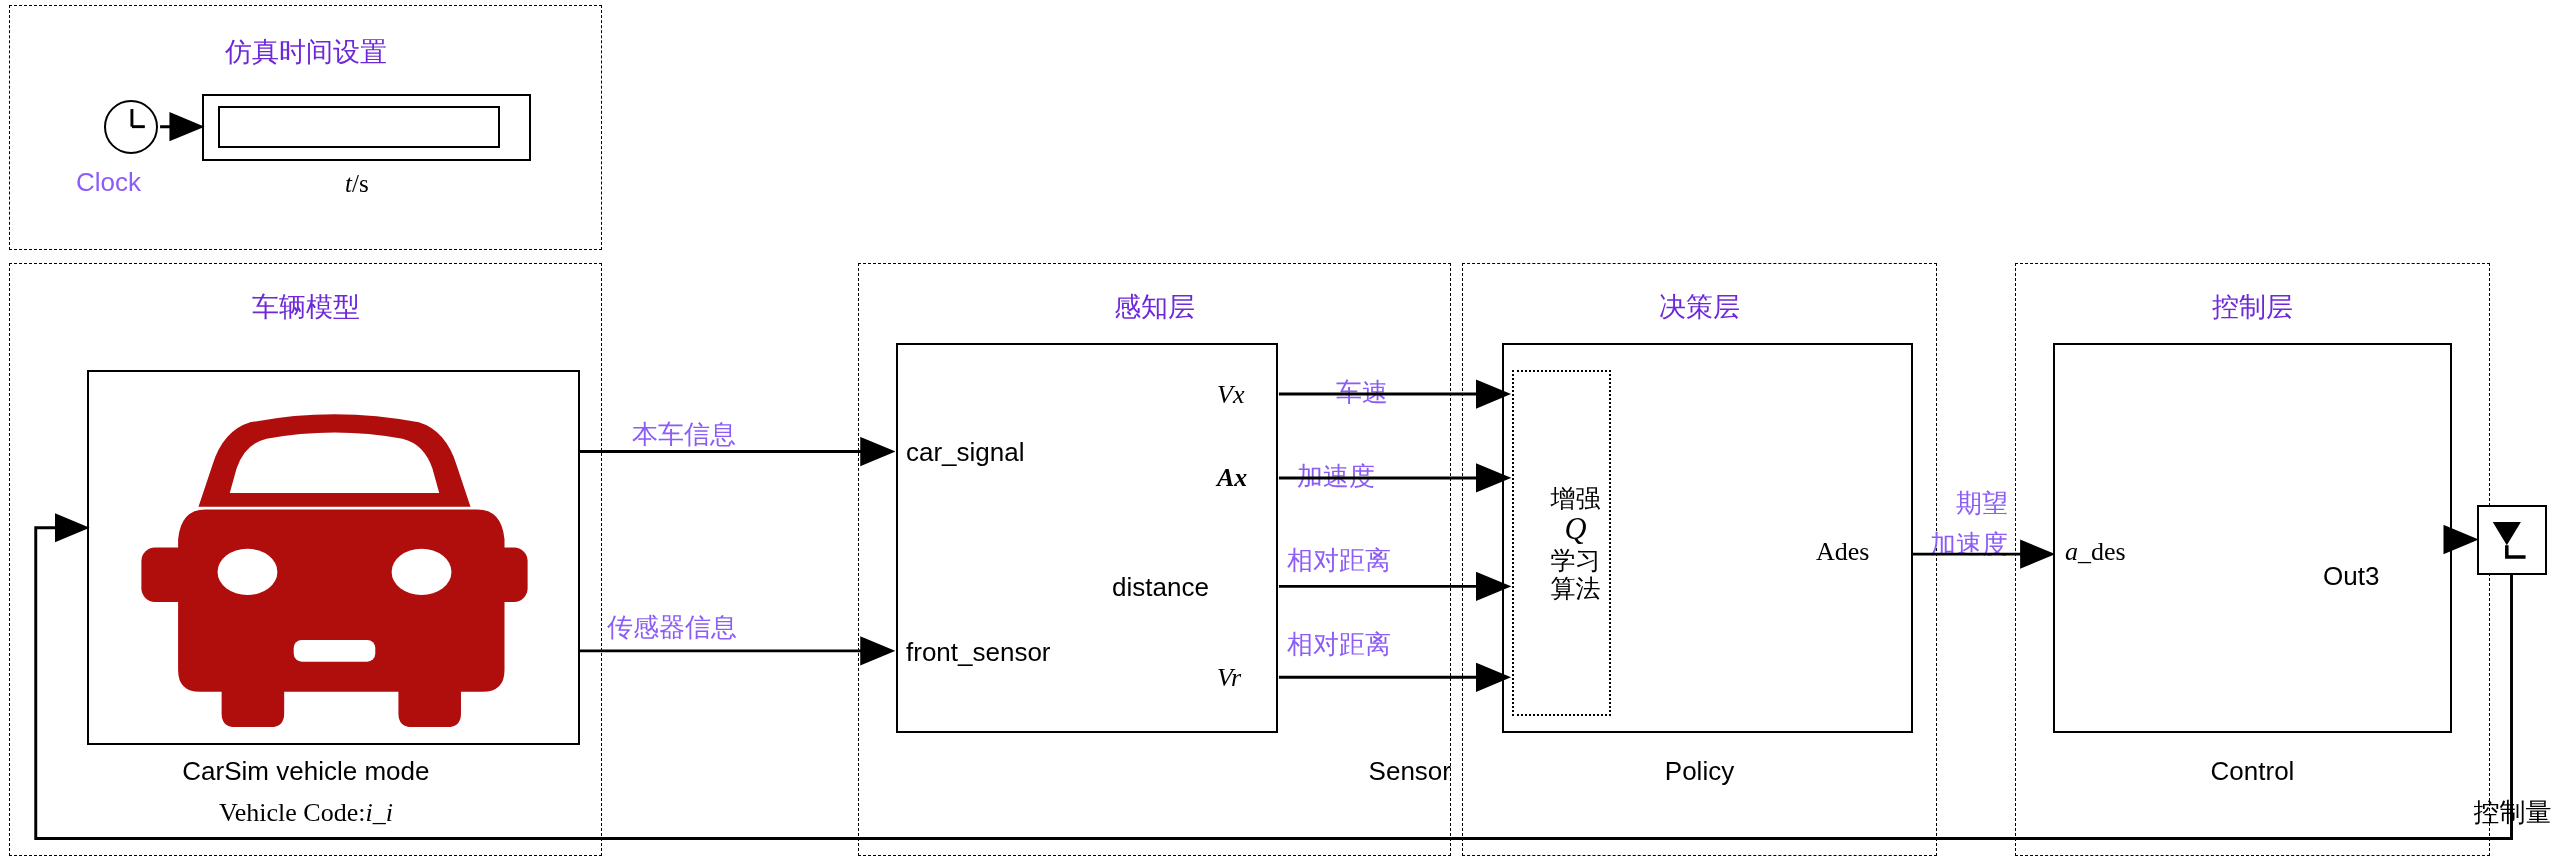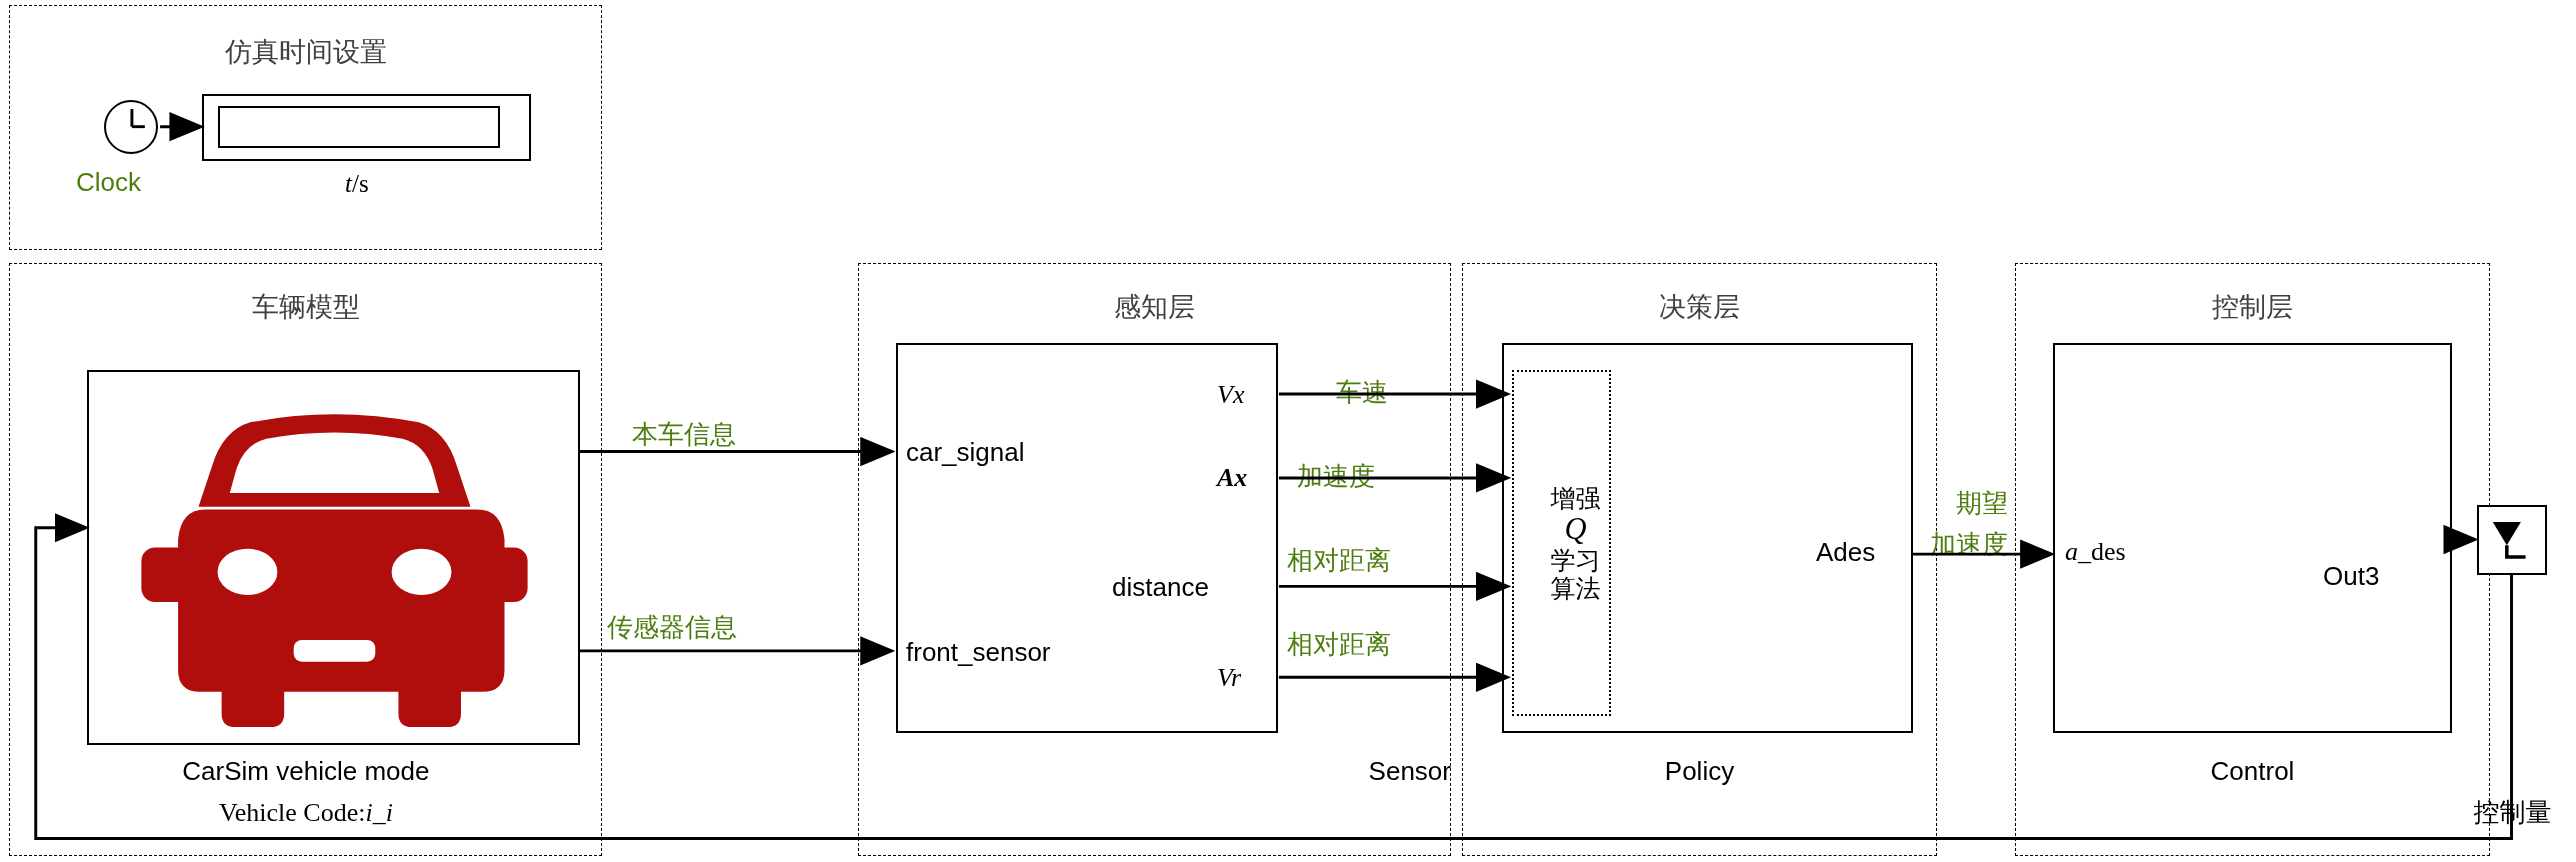--- a/index.html
+++ b/index.html
@@ -24,27 +24,27 @@
   }
   .solid-box {
     border: 2.3px solid #000;
     box-sizing: border-box;
     background: #fff;
   }
   .group-title {
     position: absolute;
     text-align: center;
     font-size: 27px;
-    color: #404040;
+    color: #6d28d9;
     white-space: nowrap;
   }
   .label {
     position: absolute;
     font-size: 26px;
-    color: #4d7c0f;
+    color: #8b5cf6;
     white-space: nowrap;
   }
   .italic { font-style: italic; }
   .serif { font-family: "Liberation Serif", serif; }
   .caption {
     position: absolute;
     text-align: center;
     font-size: 26px;
     color: #000;
     white-space: nowrap;
@@ -158,21 +158,21 @@
 
   <div class="solid-box abs" style="left:1502px; top:343px; width:411px; height:390px;"></div>
 
   <div class="policy-inner" style="left:1512px; top:370px; width:99px; height:346px;">
     <div>增强</div>
     <div class="serif italic" style="font-size:30.5px;">Q</div>
     <div>学习</div>
     <div>算法</div>
   </div>
 
-  <div class="port-label" style="left:1816px; top:537px;">Ades</div>
+  <div class="port-label" style="left:1816px; top:537px;font-family:Liberation Serif, serif;">Ades</div>
 
   <div class="caption" style="left:1462px; top:756px; width:475px;">Policy</div>
 
   <div class="dashed-box abs" style="left:2015px; top:263px; width:475px; height:593px;"></div>
   <div class="group-title" style="left:2015px; top:289px; width:475px;">控制层</div>
 
   <div class="solid-box abs" style="left:2053px; top:343px; width:399px; height:390px;"></div>
 
   <div class="port-label serif" style="left:2065px; top:537px;"><span class="italic">a</span>_des</div>
   <div class="port-label" style="left:2323px; top:561px;">Out3</div>

